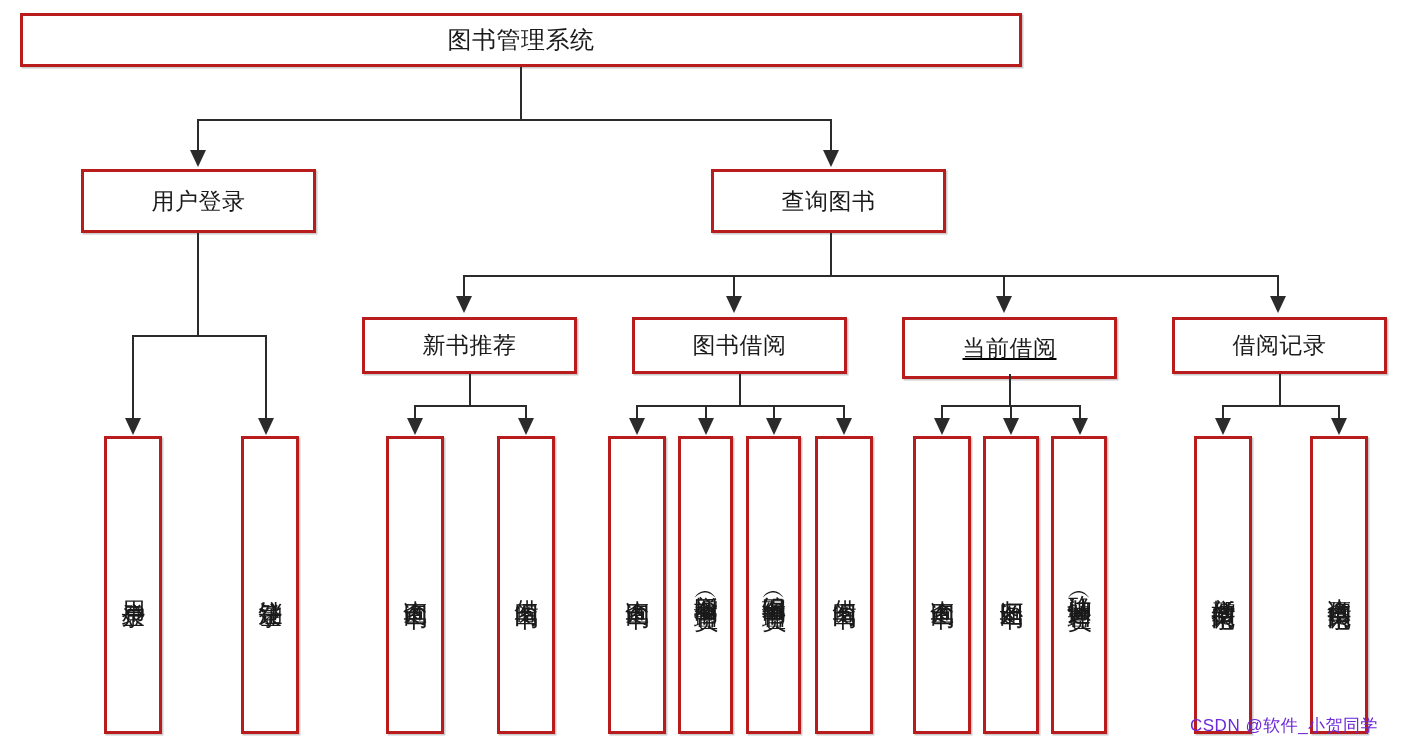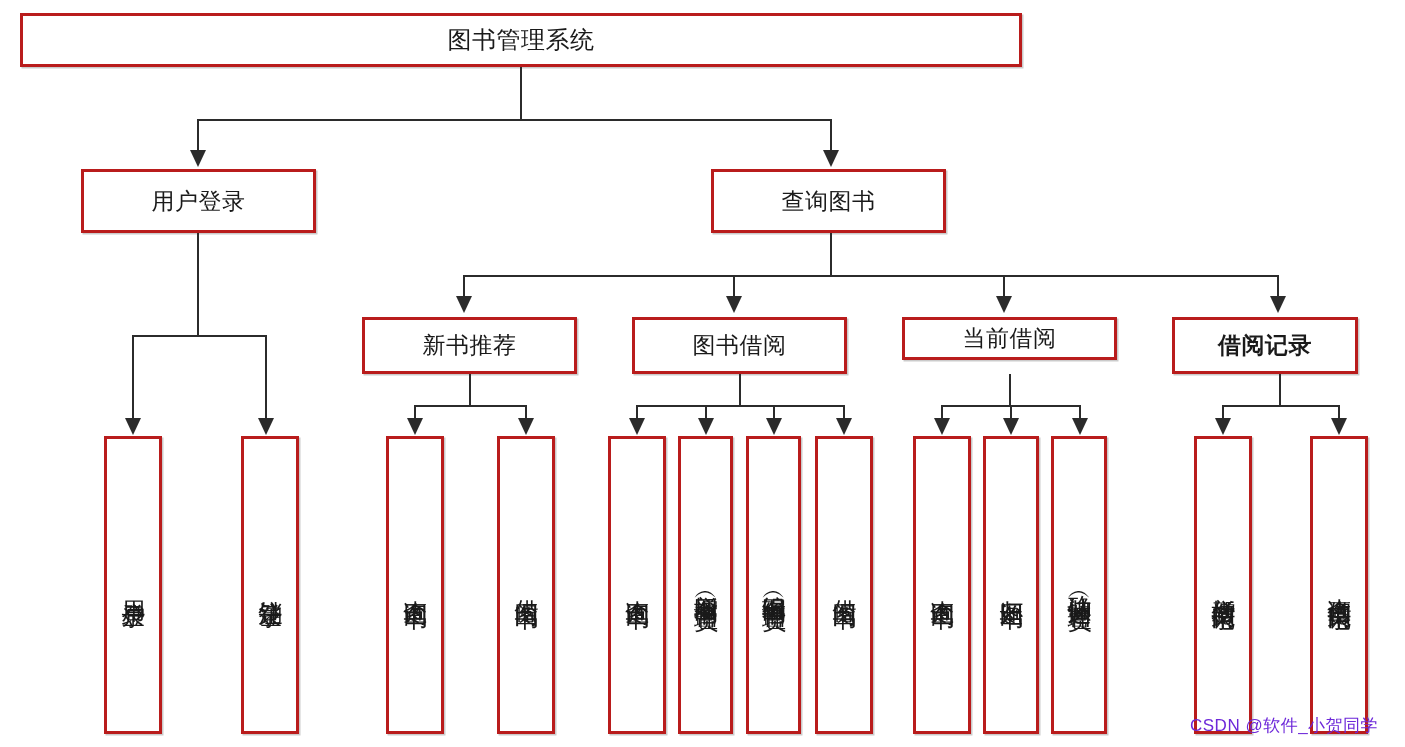--- a/index.html
+++ b/index.html
@@ -129,24 +129,24 @@
   <div class="arrow" style="left:996px; top:296px;"></div>
   <div class="edge vline" style="left:1277px; top:275px; height:30px;"></div>
   <div class="arrow" style="left:1270px; top:296px;"></div>
 
   <div class="node h" style="left:362px; top:317px; width:215px; height:57px;">
     <span class="label">新书推荐</span>
   </div>
   <div class="node h" style="left:632px; top:317px; width:215px; height:57px;">
     <span class="label">图书借阅</span>
   </div>
-  <div class="node h" style="left:902px; top:317px; width:215px; height:43px;">
+  <div class="node h" style="left:902px; top:317px; width:215px; height:62px;text-decoration:underline;">
     <span class="label">当前借阅</span>
   </div>
-  <div class="node h" style="left:1172px; top:317px; width:186px; height:57px;font-weight:bold;">
+  <div class="node h" style="left:1172px; top:317px; width:215px; height:57px;">
     <span class="label">借阅记录</span>
   </div>
 
   <div class="edge vline" style="left:469px; top:374px; height:31px;"></div>
   <div class="edge hline" style="left:414px; top:405px; width:111px;"></div>
   <div class="edge vline" style="left:414px; top:405px; height:14px;"></div>
   <div class="arrow" style="left:407px; top:418px;"></div>
   <div class="edge vline" style="left:525px; top:405px; height:14px;"></div>
   <div class="arrow" style="left:518px; top:418px;"></div>
 

